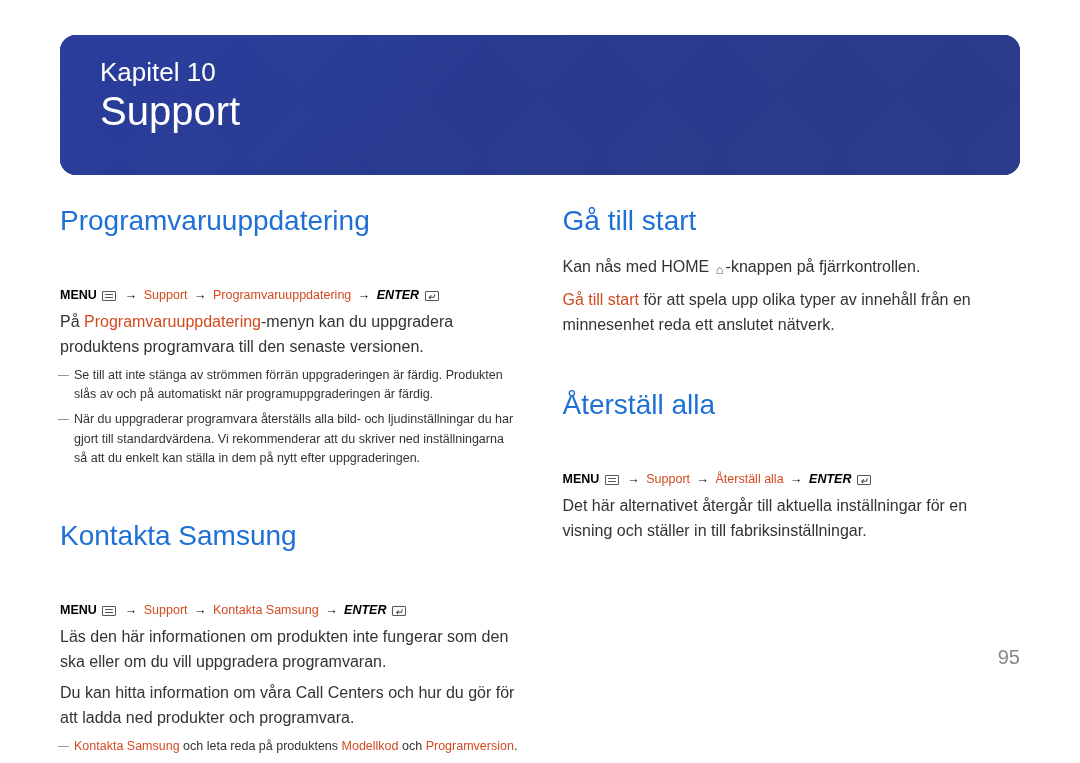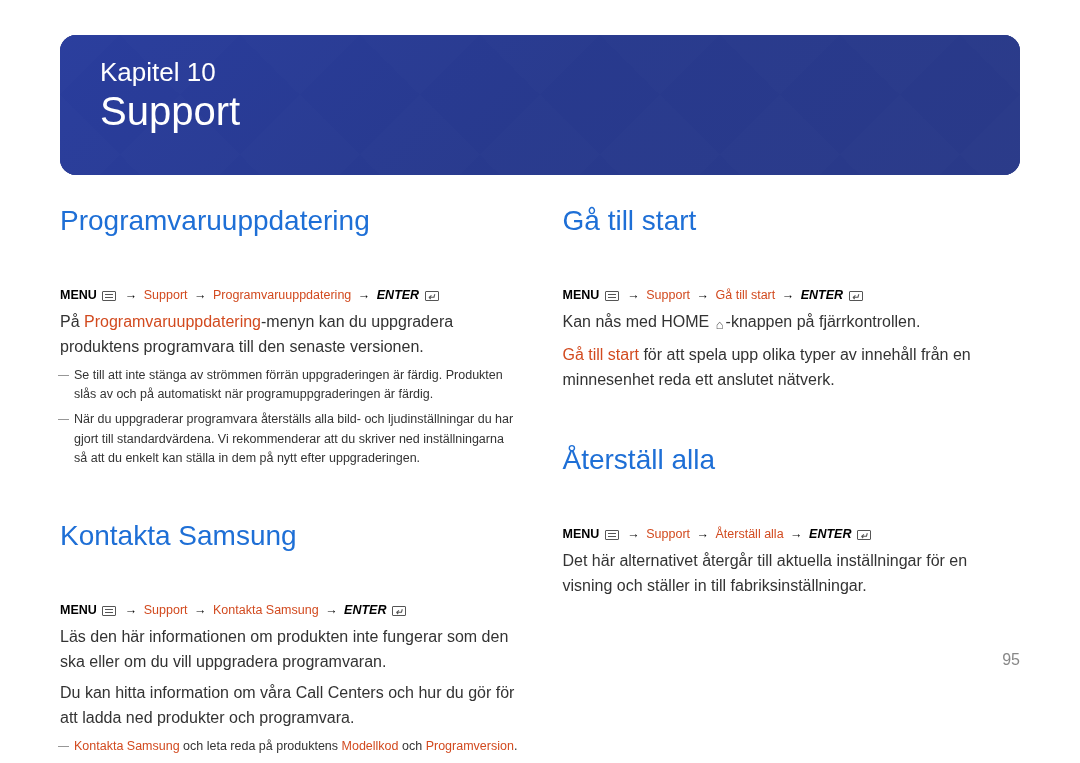--- a/index.html
+++ b/index.html
@@ -48,21 +48,21 @@
   }
   .glyph.home { border: none; width: auto; height: auto; }
   .glyph.home::before { content: "⌂"; font-size: 13px; color: #555; }
 
   p.body { font-size: 16px; line-height: 1.55; color: #333; margin-bottom: 6px; }
   ul.notes { list-style: none; padding-left: 14px; }
   ul.notes li { position: relative; font-size: 12.5px; line-height: 1.55; color: #333; margin-bottom: 6px; }
   ul.notes li::before { content: "―"; position: absolute; left: -16px; top: 0; color: #777; font-size: 11px; }
   .hl { color: #d24a1f; }
   .section-gap { height: 28px; }
-  .page-number { position: absolute; right: 60px; bottom: 20px; font-size: 16px; color: #888; }
+  .page-number { position: absolute; right: 60px; bottom: 20px; font-size: 20px; color: #888; }
 </style>
 </head>
 <body>
 
 <div class="page">
 
   <div class="banner">
     <div class="banner-pattern"></div>
     <div class="banner-overlay"></div>
     <div class="banner-text">
@@ -121,31 +121,20 @@
         <li>
           <span class="hl">Kontakta Samsung</span><span> och leta reda på produktens </span><span class="hl">Modellkod</span><span> och </span><span class="hl">Programversion</span><span>.</span>
         </li>
       </ul>
     </div>
 
     <div class="col">
 
       <h2 class="section">Gå till start</h2>
 
-      <div class="nav-line">
-        <span class="menu">MENU</span>
-        <span class="glyph menu"></span>
-        <span class="arrow">→</span>
-        <span class="hl">Support</span>
-        <span class="arrow">→</span>
-        <span class="hl">Gå till start</span>
-        <span class="arrow">→</span>
-        <span class="enter">ENTER</span>
-        <span class="glyph enter"></span>
-      </div>
 
       <p class="body">
         <span>Kan nås med </span><span>HOME</span> <span class="glyph home"></span><span>-knappen på fjärrkontrollen.</span>
       </p>
       <p class="body">
         <span class="hl">Gå till start</span><span> för att spela upp olika typer av innehåll från en minnesenhet reda ett anslutet nätverk.</span>
       </p>
 
       <div class="section-gap"></div>
 

